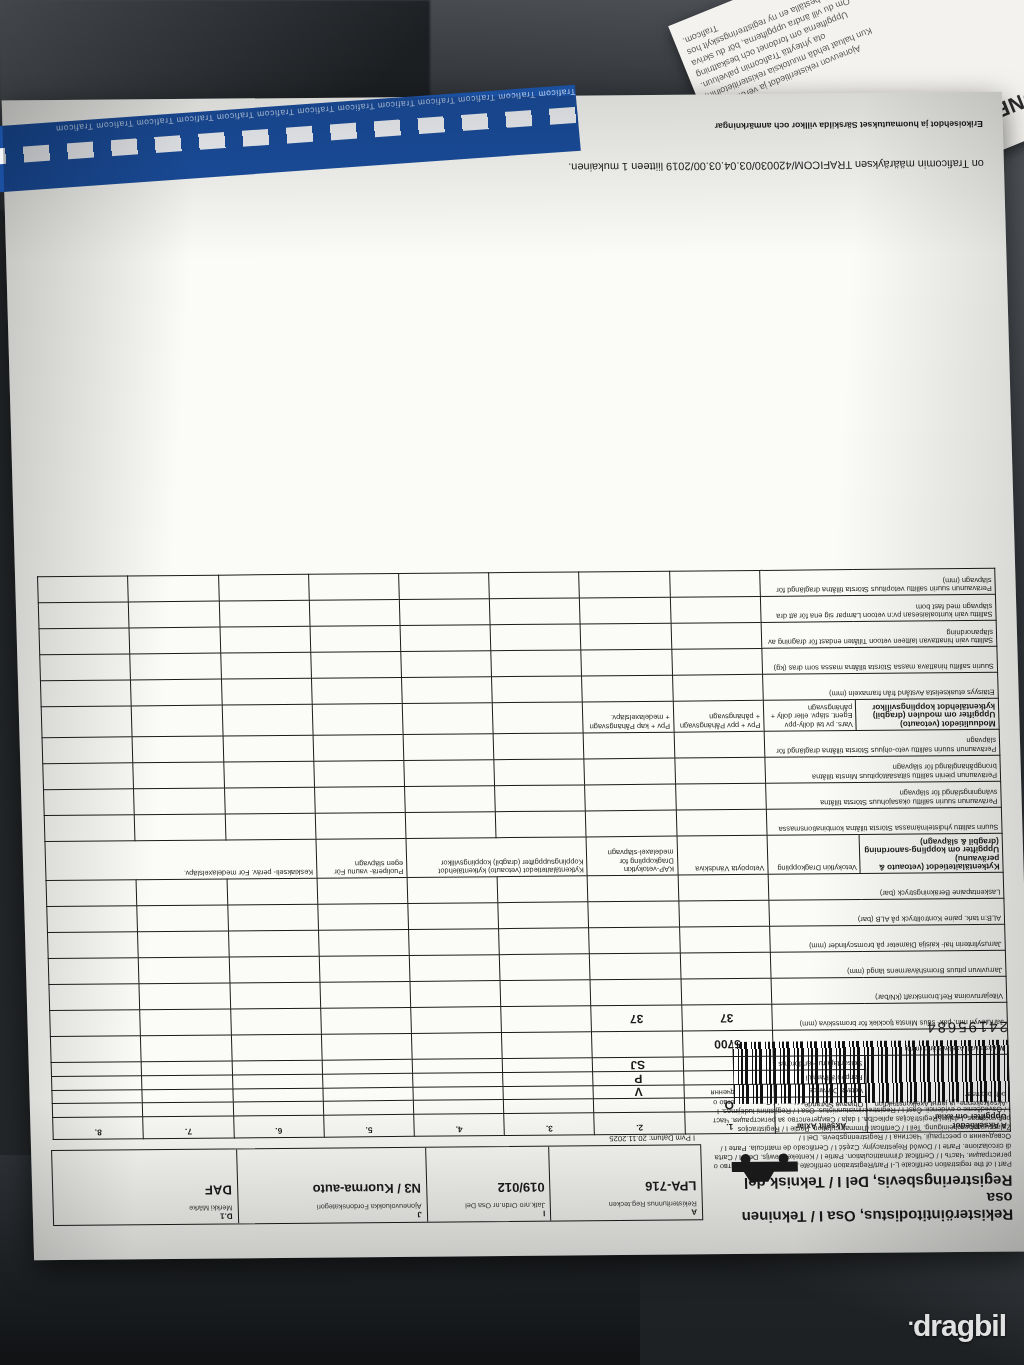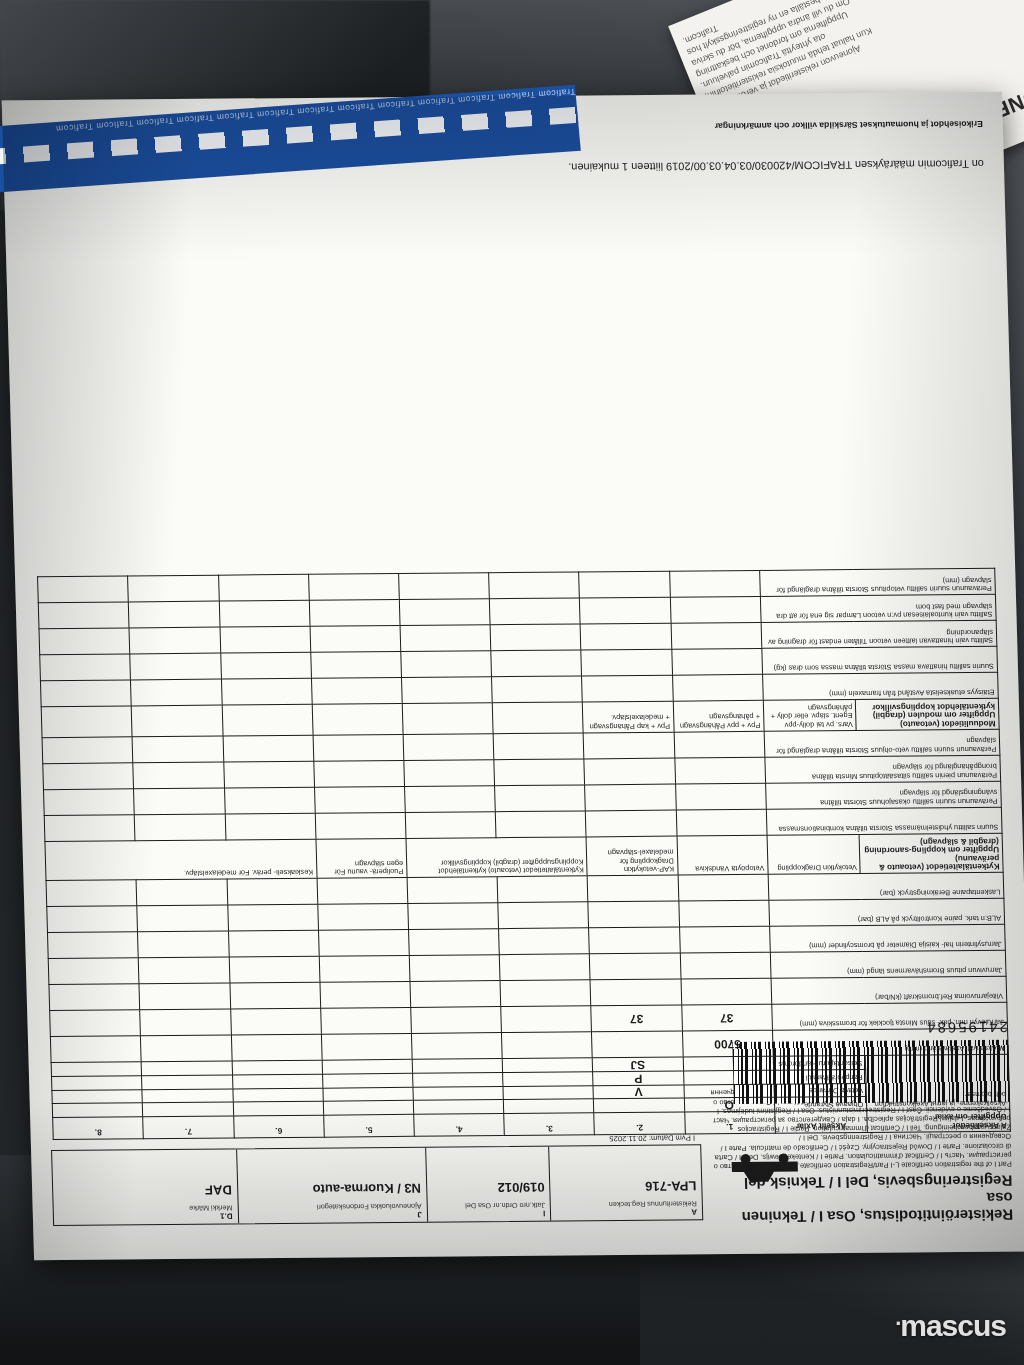--- a/index.html
+++ b/index.html
@@ -566,16 +566,16 @@
       <div class="foot-big">on  Traficomin  määräyksen  TRAFICOM/420030/03.04.03.00/2019  liitteen  1  mukainen.</div>
       <div class="foot">
         <div class="l1">Erikoisehdot ja huomautukset  Särskilda villkor och anmärkningar</div>
       </div>
 
     </div>
     <div class="sheet-shade"></div>
   </div>
 
   <div class="mascus">
-    <span class="dot">.</span><span>mascus</span>
+    <span class="dot">.</span><span>dragbil</span>
   </div>
 
 </div>
 
 </body></html>

